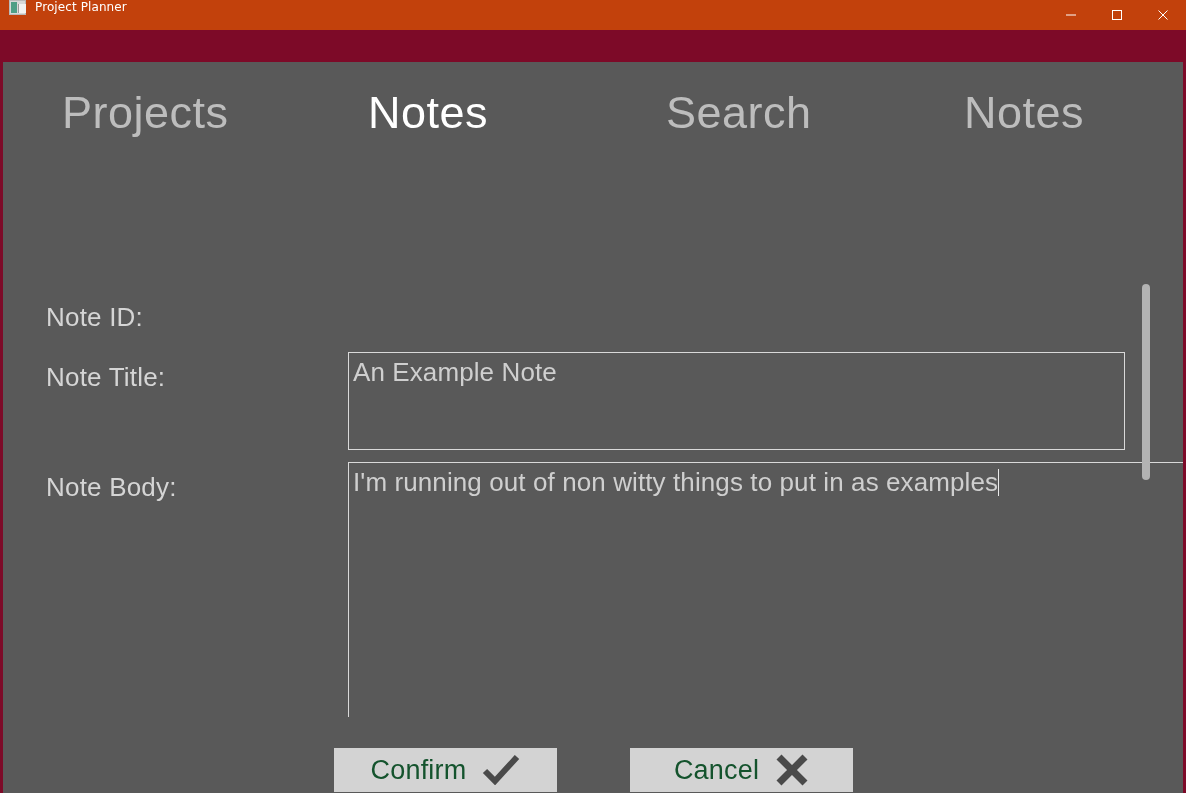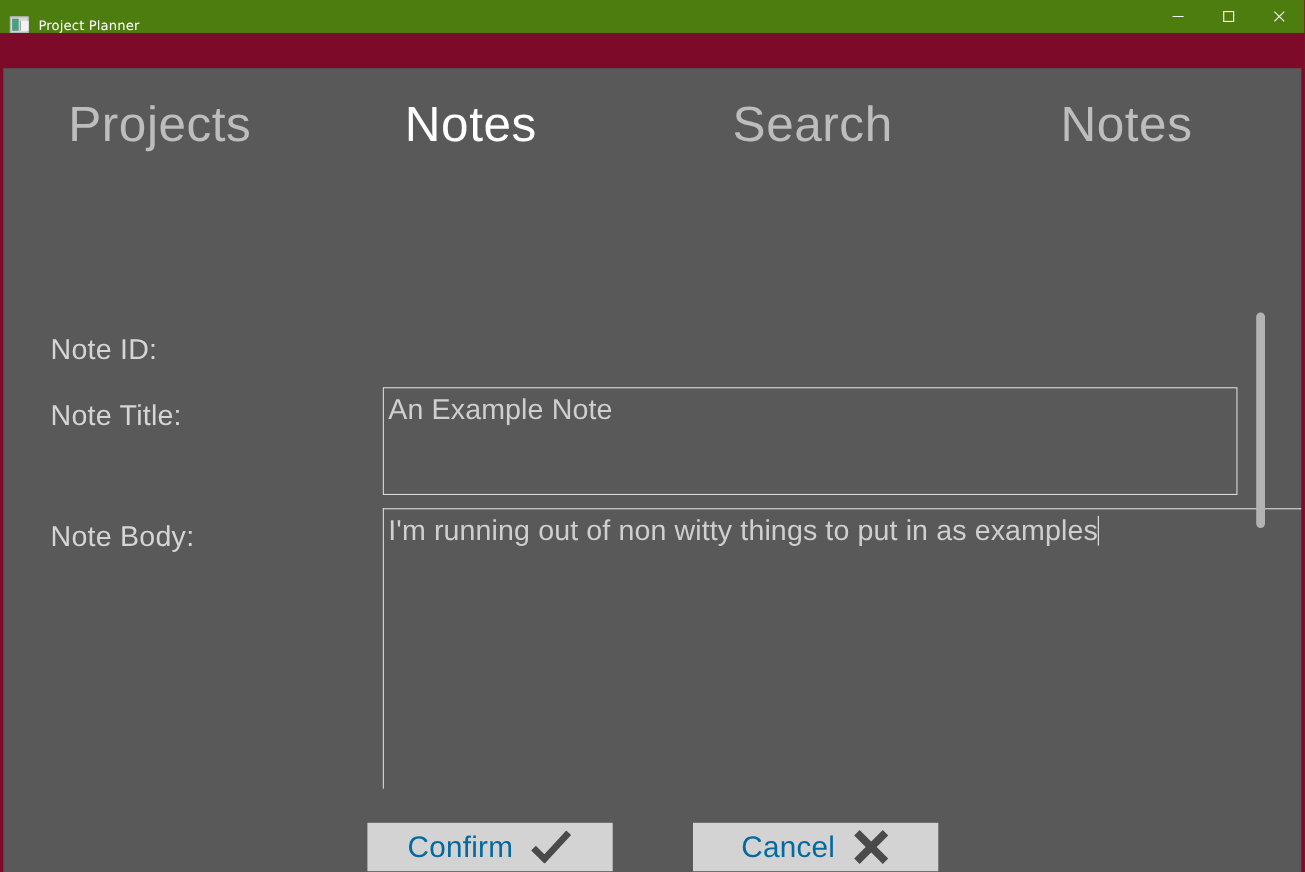--- a/index.html
+++ b/index.html
@@ -18,23 +18,23 @@
     height: 793px;
     background: #7d0a28;
   }
 
   
   .titlebar {
     position: absolute;
     left: 0; top: 0;
     width: 1186px;
     height: 30px;
-    background: #4d7c0f;
-    display: flex;
-    align-items: flex-end;
+    background: #c2410c;
+    display: flex;
+    align-items: flex-start;
   }
   .title-icon {
     width: 17px; height: 15px;
     margin-left: 9px;
     position: relative;
     background: #d8d8d8;
     border: 1px solid #b9b9b9;
   }
   .title-icon::before {
     content: "";
@@ -181,21 +181,21 @@
     align-items: center;
     justify-content: center;
     gap: 16px;
     cursor: default;
     padding: 0 18px;
   }
   .action-btn .btn-label {
     font-family: "Liberation Sans", sans-serif;
     font-weight: 300;
     font-size: 27px;
-    color: #0369a1;
+    color: #14532d;
     line-height: 1;
     letter-spacing: 0.2px;
   }
   .action-btn svg { display: block; }
   #btn-confirm { left: 331px; top: 686px; width: 223px; height: 44px; }
   #btn-cancel  { left: 627px; top: 686px; width: 223px; height: 44px; }
 </style>
 </head>
 <body>
 

